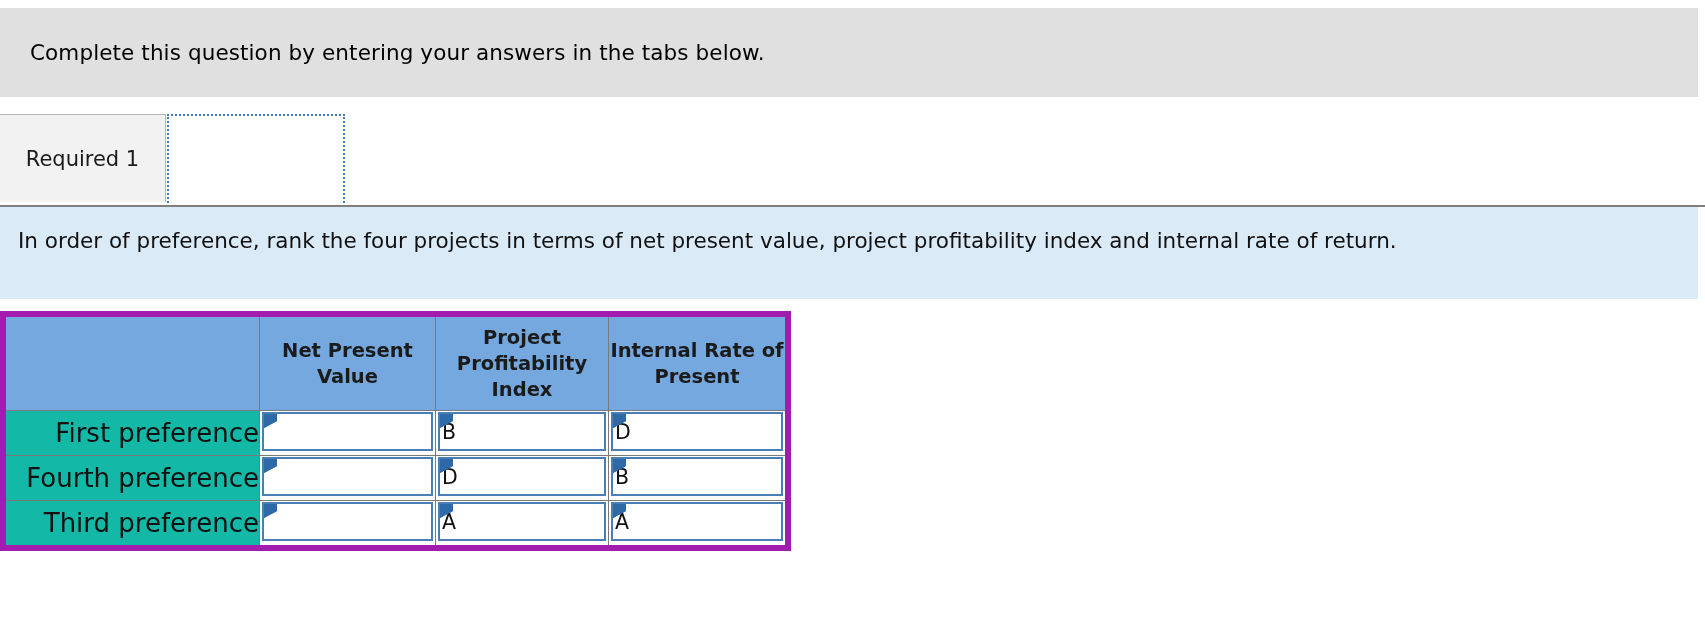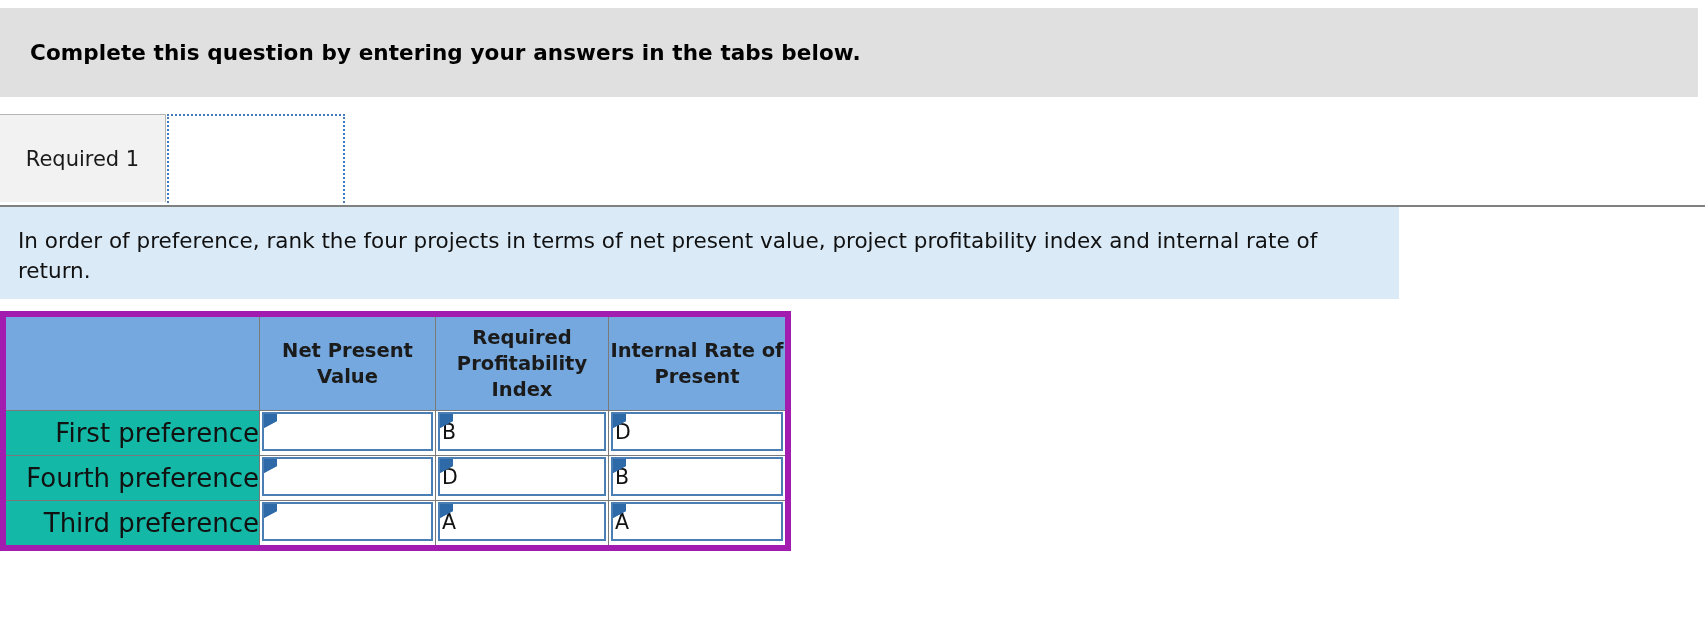--- a/index.html
+++ b/index.html
@@ -22,21 +22,21 @@
     top: 8px;
     width: 1698px;
     height: 89px;
     background: #e0e0e0;
     display: flex;
     align-items: center;
     box-sizing: border-box;
   }
   .banner-text {
     font-size: 21.5px;
-    font-weight: bold;
+    font-weight: normal;
     color: #000000;
     padding-left: 30px;
     letter-spacing: 0.1px;
   }
 
   
   .tabstrip {
     position: absolute;
     left: 0;
     top: 114px;
@@ -90,21 +90,21 @@
     box-sizing: border-box;
     border: 2px dotted #3f7cc0;
     pointer-events: none;
   }
 
   
   .instruction {
     position: absolute;
     left: 0;
     top: 207px;
-    width: 1399px;
+    width: 1698px;
     height: 92px;
     background: #daeaf7;
     box-sizing: border-box;
     padding: 19px 18px 0 18px;
   }
   .instruction-text {
     font-size: 21.5px;
     color: #111111;
     line-height: 30px;
     max-width: 1470px;
@@ -222,21 +222,21 @@
 <div class="instruction">
   <div class="instruction-text">In order of preference, rank the four projects in terms of net present value, project profitability index and internal rate of return.</div>
 </div>
 
 <div class="tablewrap">
   <table class="answers">
     <thead>
       <tr>
         <th class="corner"></th>
         <th class="colhead c-npv">Net Present Value</th>
-        <th class="colhead c-ppi">Required Profitability Index</th>
+        <th class="colhead c-ppi">Project Profitability Index</th>
         <th class="colhead c-irr">Internal Rate of Present</th>
       </tr>
     </thead>
     <tbody>
 
       <tr>
         <td class="rowlabel">First preference</td>
         <td class="answercell">
           <div class="answerbox">
             <span class="marker"></span>

